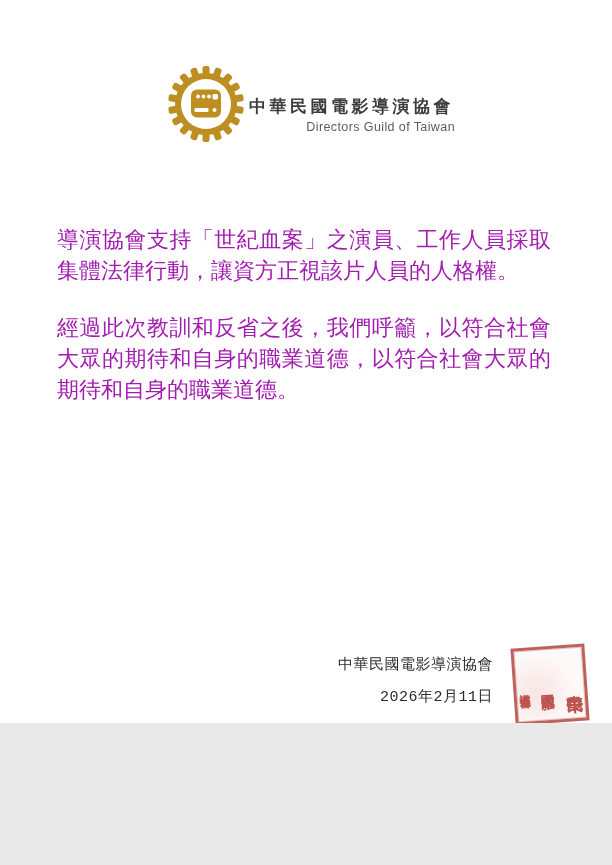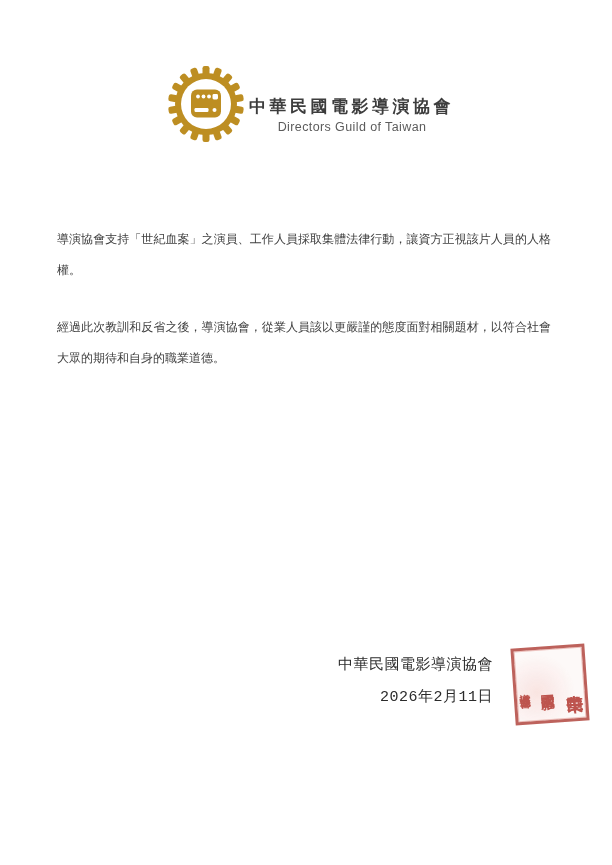--- a/index.html
+++ b/index.html
@@ -2,21 +2,21 @@
 <html><head>
 <meta charset="utf-8">
 <style>
   * { margin: 0; padding: 0; box-sizing: border-box; }
   html, body { background: #e9e9e9; }
   body { font-family: "Liberation Sans", sans-serif; }
 
   .page {
     position: relative;
     width: 612px;
-    height: 865px;
+    height: 723px;
     margin: 0 auto;
     background: #ffffff;
     overflow: hidden;
   }
 
   
   .logo {
     position: absolute;
     left: 167px;
     top: 65px;
@@ -32,35 +32,35 @@
     font-weight: 600;
     letter-spacing: 3.5px;
     color: #3d3d3d;
     white-space: nowrap;
   }
   .org-subtitle {
     position: absolute;
     left: 249px;
     top: 120px;
     width: 206px;
-    text-align: center;
+    text-align: right;
     font-size: 12.5px;
     letter-spacing: 0.4px;
     color: #5c5c5c;
   }
 
   
   .letter-body {
     position: absolute;
     left: 57px;
     right: 61px;
     top: 224px;
-    font-size: 12px;
+    font-size: 22px;
     line-height: 31px;
-    color: #404040;
+    color: #a21caf;
     text-align: justify;
   }
   .letter-body p[data-idx="0"] { margin-bottom: 26px; }
   .letter-body p[data-idx="1"] { margin-bottom: 0; }
   .letter-body p[data-idx="2"] { margin-bottom: 0; }
 
   
   .signature {
     position: absolute;
     top: 653px;
@@ -194,21 +194,21 @@
       </g>
     </svg>
   </div>
 
   <div class="org-title">中華民國電影導演協會</div>
 
   <div class="org-subtitle">Directors Guild of Taiwan</div>
 
   <div class="letter-body">
     <p data-idx="0">導演協會支持「世紀血案」之演員、工作人員採取集體法律行動，讓資方正視該片人員的人格權。</p>
-    <p data-idx="1">經過此次教訓和反省之後，導演協會，從業人員該以更嚴謹的態度面對相關題材，以符合社會大眾的期待和自身的職業道德。</p>
+    <p data-idx="1">經過此次教訓和反省之後，我們呼籲，以符合社會大眾的期待和自身的職業道德，以符合社會大眾的期待和自身的職業道德。</p>
   </div>
 
   <div class="signature">
     <div class="sig-org">中華民國電影導演協會</div>
     <div class="sig-date">2026年2月11日</div>
   </div>
 
   <div class="seal">
     <div class="seal-col c0">導演協會</div>
     <div class="seal-col c1">國電影</div>

